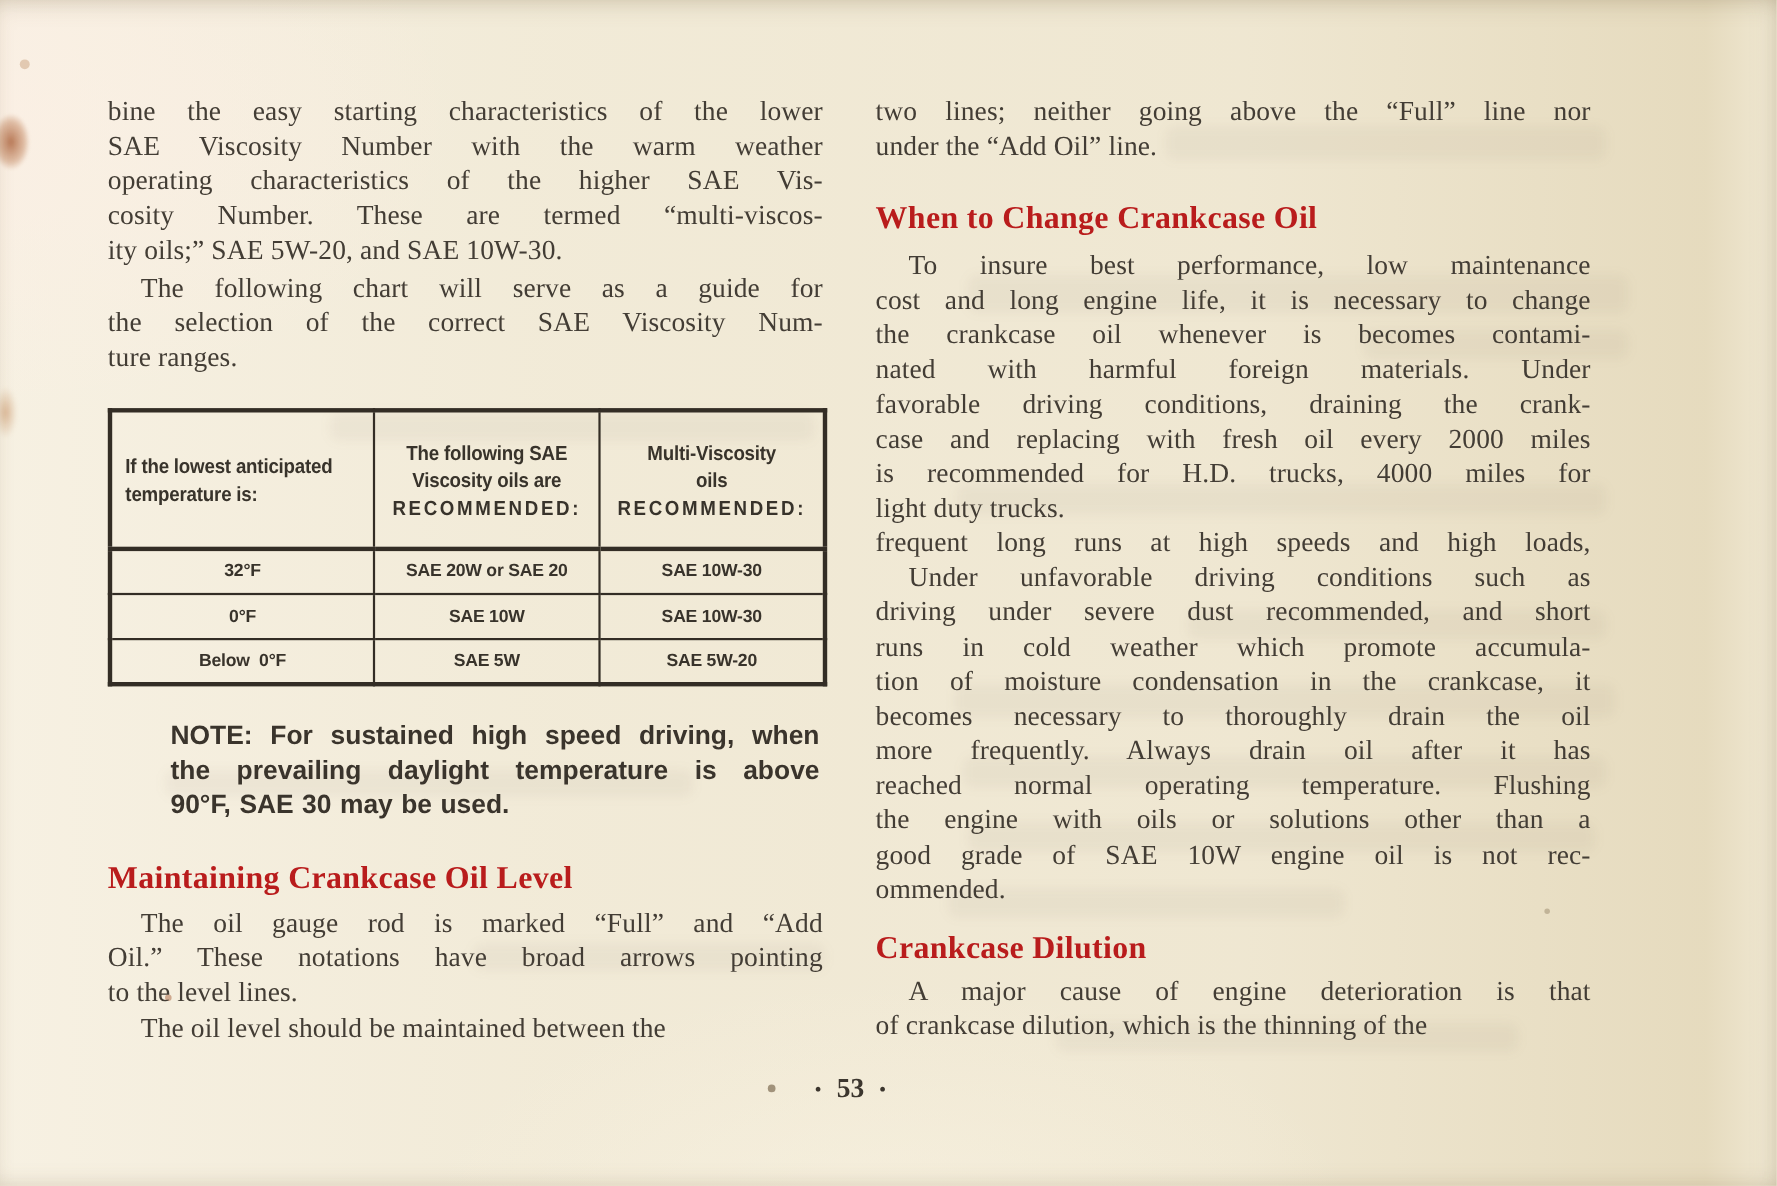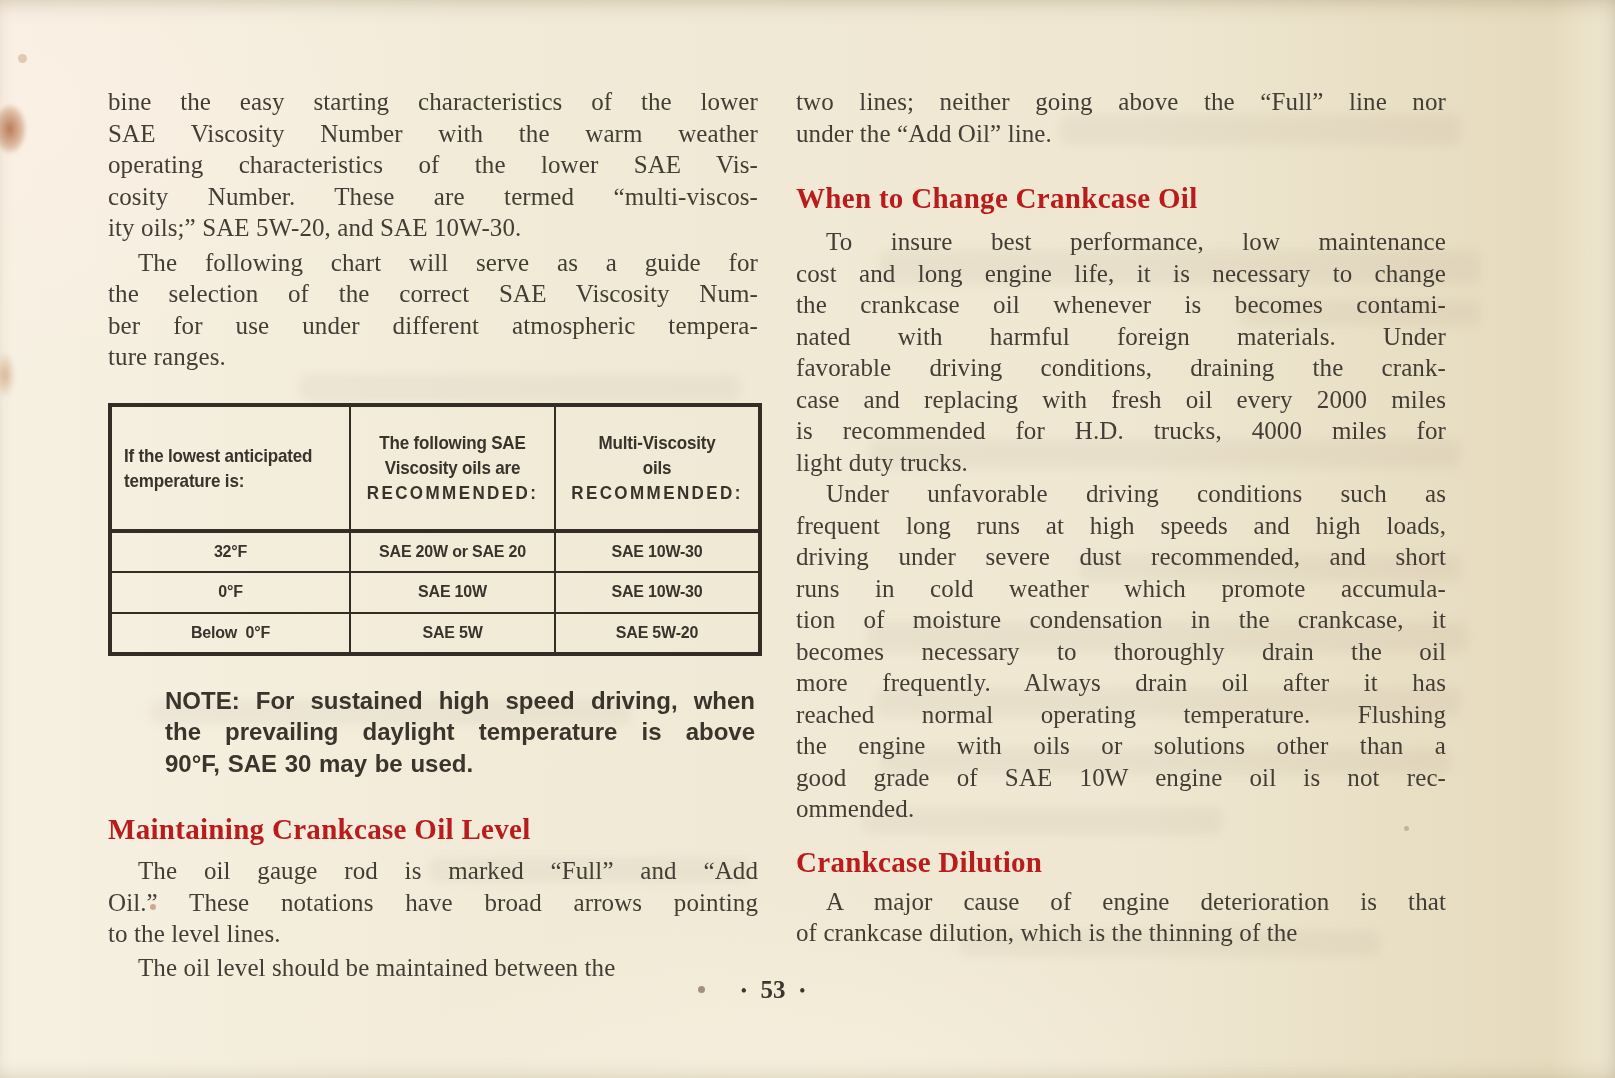--- a/index.html
+++ b/index.html
@@ -16,21 +16,21 @@
                               rgba(238,229,206,0.5) 70%, rgba(227,215,184,0.8) 96%, rgba(240,232,210,0.6) 100%);
   }
   .vignette {
     position: absolute; inset: 0; pointer-events: none;
     box-shadow: inset 0 12px 26px -16px rgba(130,110,75,0.45),
                 inset 0 -12px 26px -20px rgba(130,110,75,0.4),
                 inset -14px 0 30px -22px rgba(130,110,75,0.35);
   }
 
   .col { position: absolute; top: 86px; width: 650px; }
-  .col-left  { left: 108px; }
+  .col-left  { left: 98px; }
   .col-right { left: 796px; }
 
   .para { font-size: 25px; line-height: 31.5px; letter-spacing: 0.1px; }
   .para .line, .note .line { text-align: justify; text-align-last: justify; }
   .para .line-last, .note .line-last { text-align-last: left; }
   .para.indent .line-first { text-indent: 30px; }
 
   .heading {
     font-family: "Liberation Serif", serif; font-weight: 700;
     font-size: 29px; line-height: 34px; color: #b91c1c; letter-spacing: 0.3px;
@@ -134,28 +134,27 @@
   <div class="ghost g9"></div>
   <div class="ghost g10"></div>
   <div class="ghost g11"></div>
   <div class="ghost g12"></div>
   <div class="ghost g13"></div>
 
   <div class="col col-left">
     <div class="para">
         <div class="line line-first">bine the easy starting characteristics of the lower</div>
         <div class="line">SAE Viscosity Number with the warm weather</div>
-        <div class="line">operating characteristics of the lower SAE Vis-</div>
+        <div class="line">operating characteristics of the higher SAE Vis-</div>
         <div class="line">cosity Number. These are termed “multi-viscos-</div>
         <div class="line line-last">ity oils;” SAE 5W-20, and SAE 10W-30.</div>
       </div>
     <div class="para indent m-para2">
         <div class="line line-first">The following chart will serve as a guide for</div>
         <div class="line">the selection of the correct SAE Viscosity Num-</div>
-        <div class="line">ber for use under different atmospheric tempera-</div>
         <div class="line line-last">ture ranges.</div>
       </div>
 
     <div class="m-table">
       <table class="oil-table">
         <colgroup>
             <col class="c1">
             <col class="c2">
             <col class="c3">
           </colgroup>
@@ -233,22 +232,22 @@
         <div class="line line-first">To insure best performance, low maintenance</div>
         <div class="line">cost and long engine life, it is necessary to change</div>
         <div class="line">the crankcase oil whenever is becomes contami-</div>
         <div class="line">nated with harmful foreign materials. Under</div>
         <div class="line">favorable driving conditions, draining the crank-</div>
         <div class="line">case and replacing with fresh oil every 2000 miles</div>
         <div class="line">is recommended for H.D. trucks, 4000 miles for</div>
         <div class="line line-last">light duty trucks.</div>
       </div>
     <div class="para indent">
+        <div class="line">frequent long runs at high speeds and high loads,</div>
         <div class="line line-first">Under unfavorable driving conditions such as</div>
-        <div class="line">frequent long runs at high speeds and high loads,</div>
         <div class="line">driving under severe dust recommended, and short</div>
         <div class="line">runs in cold weather which promote accumula-</div>
         <div class="line">tion of moisture condensation in the crankcase, it</div>
         <div class="line">becomes necessary to thoroughly drain the oil</div>
         <div class="line">more frequently. Always drain oil after it has</div>
         <div class="line">reached normal operating temperature. Flushing</div>
         <div class="line">the engine with oils or solutions other than a</div>
         <div class="line">good grade of SAE 10W engine oil is not rec-</div>
         <div class="line line-last">ommended.</div>
       </div>

